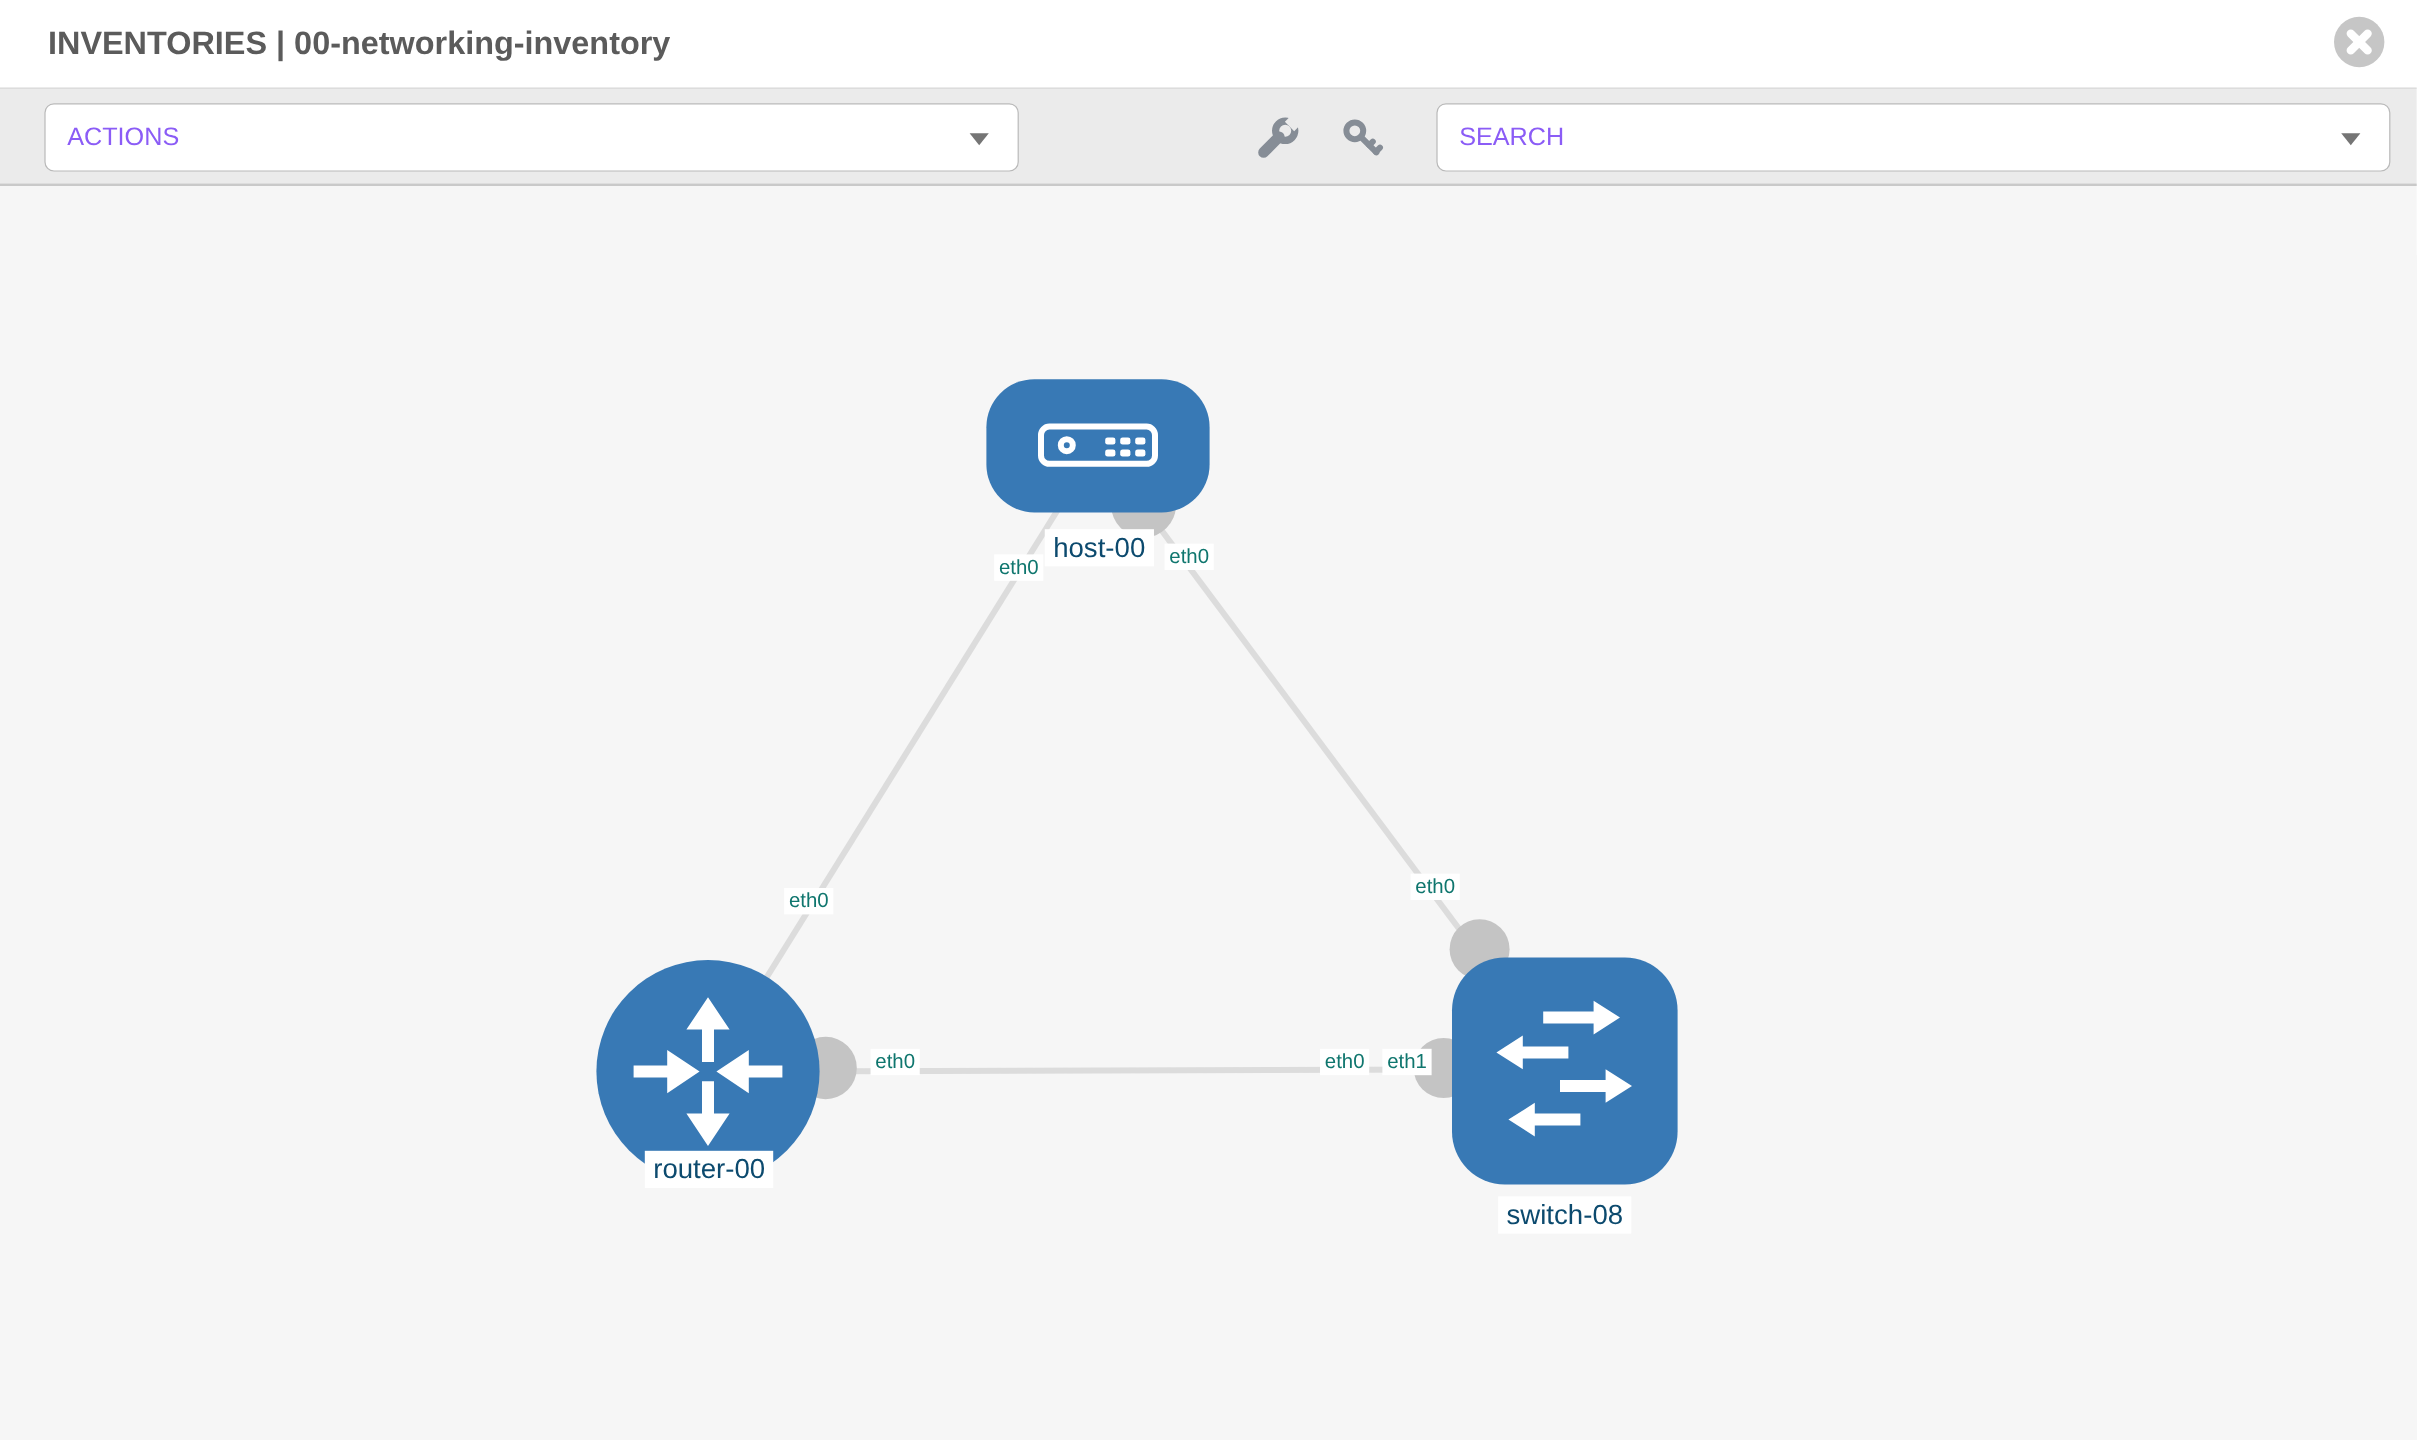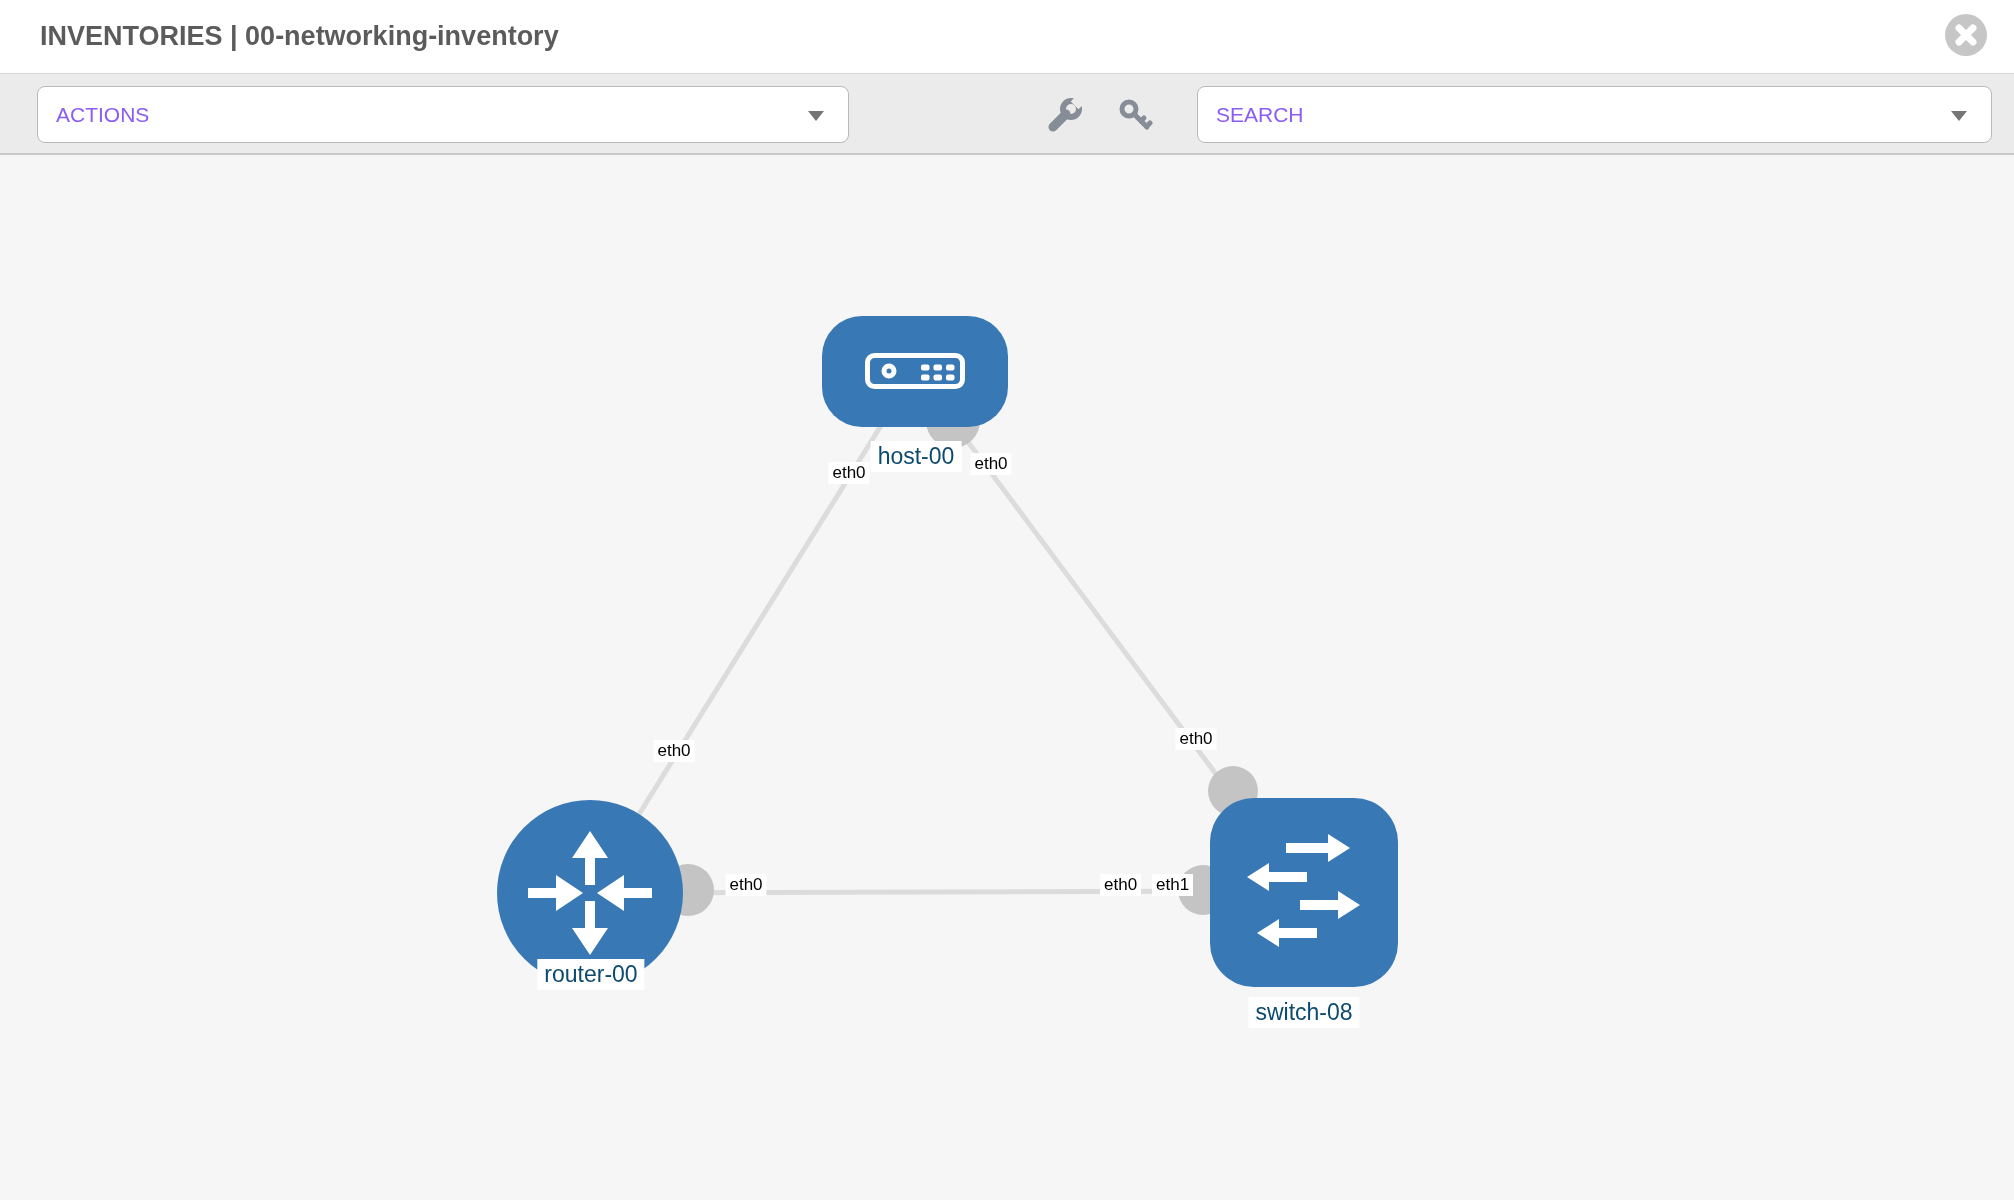--- a/index.html
+++ b/index.html
@@ -34,21 +34,21 @@
   .key-btn    { left:1114px; }
 
   
   .canvas { position:relative; height:1045px; background:#f6f6f6; overflow:hidden; }
   .topo-svg { position:absolute; left:0; top:0; }
 
   .node-label { position:absolute; transform:translateX(-50%);
                 background:#ffffff; color:#0c4a6e; font-size:23px;
                 line-height:29px; padding:1px 7px; white-space:nowrap; }
   .eth-label { position:absolute; transform:translateX(-50%);
-               background:#ffffff; color:#000000; font-size:17px;
+               background:#ffffff; color:#0f766e; font-size:17px;
                line-height:20px; padding:1px 4px; white-space:nowrap; }
   .eth-overlap { position:absolute; width:80px; height:24px; }
   .eth-overlap .eth-under, .eth-overlap .eth-over { position:absolute; top:0;
                transform:none; }
   .eth-overlap .eth-under { left:0; }
   .eth-overlap .eth-over  { left:20px;margin-left:32px; }
 
   
   .zoom-panel { position:absolute; right:0; bottom:0; width:386px; height:115px;
                 background:#ffffff; border-left:1px solid #d8d8d8;

